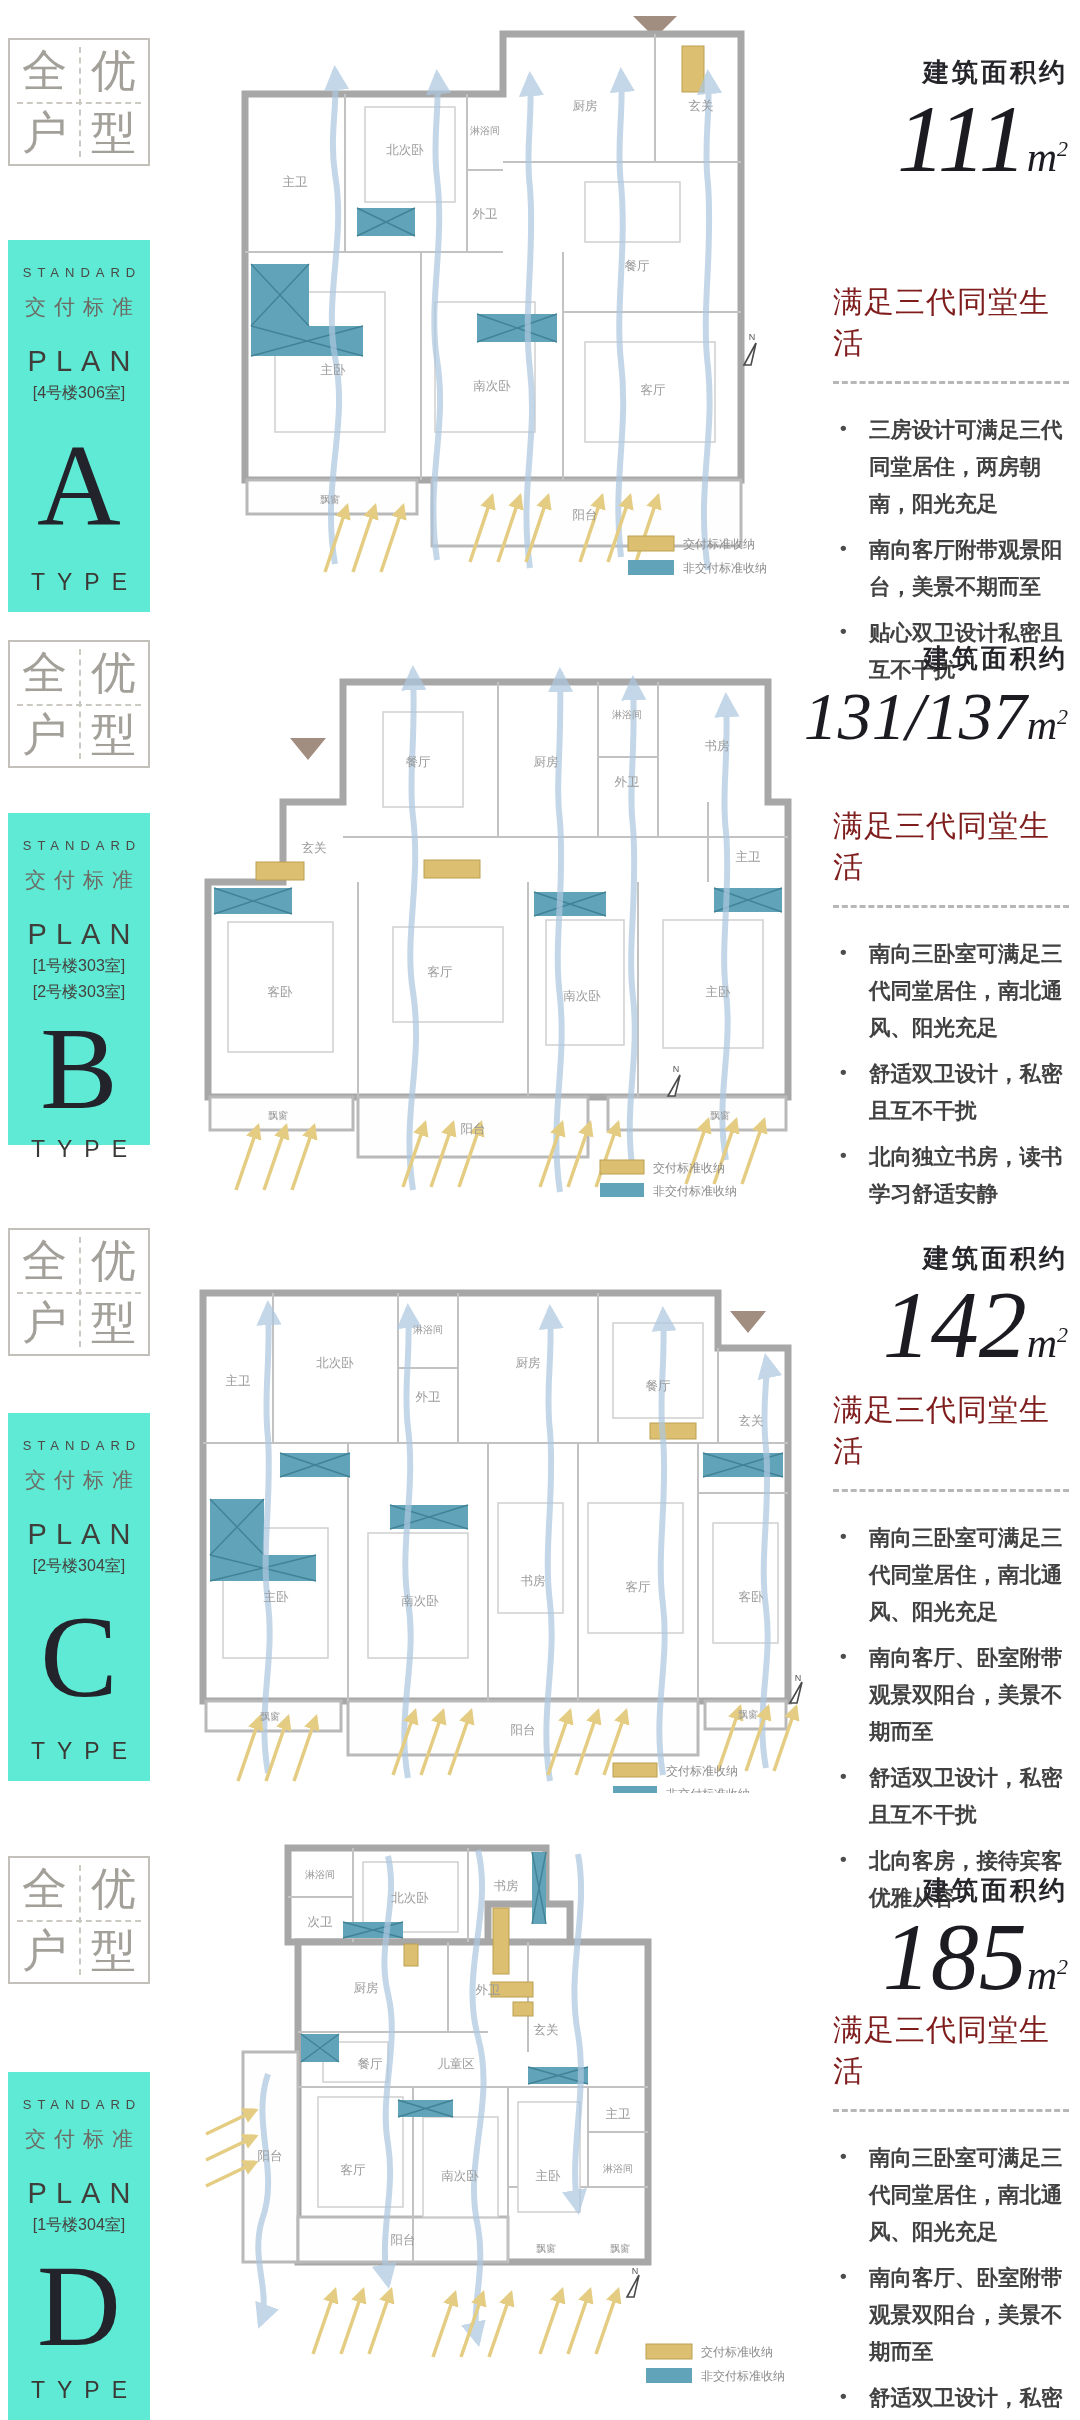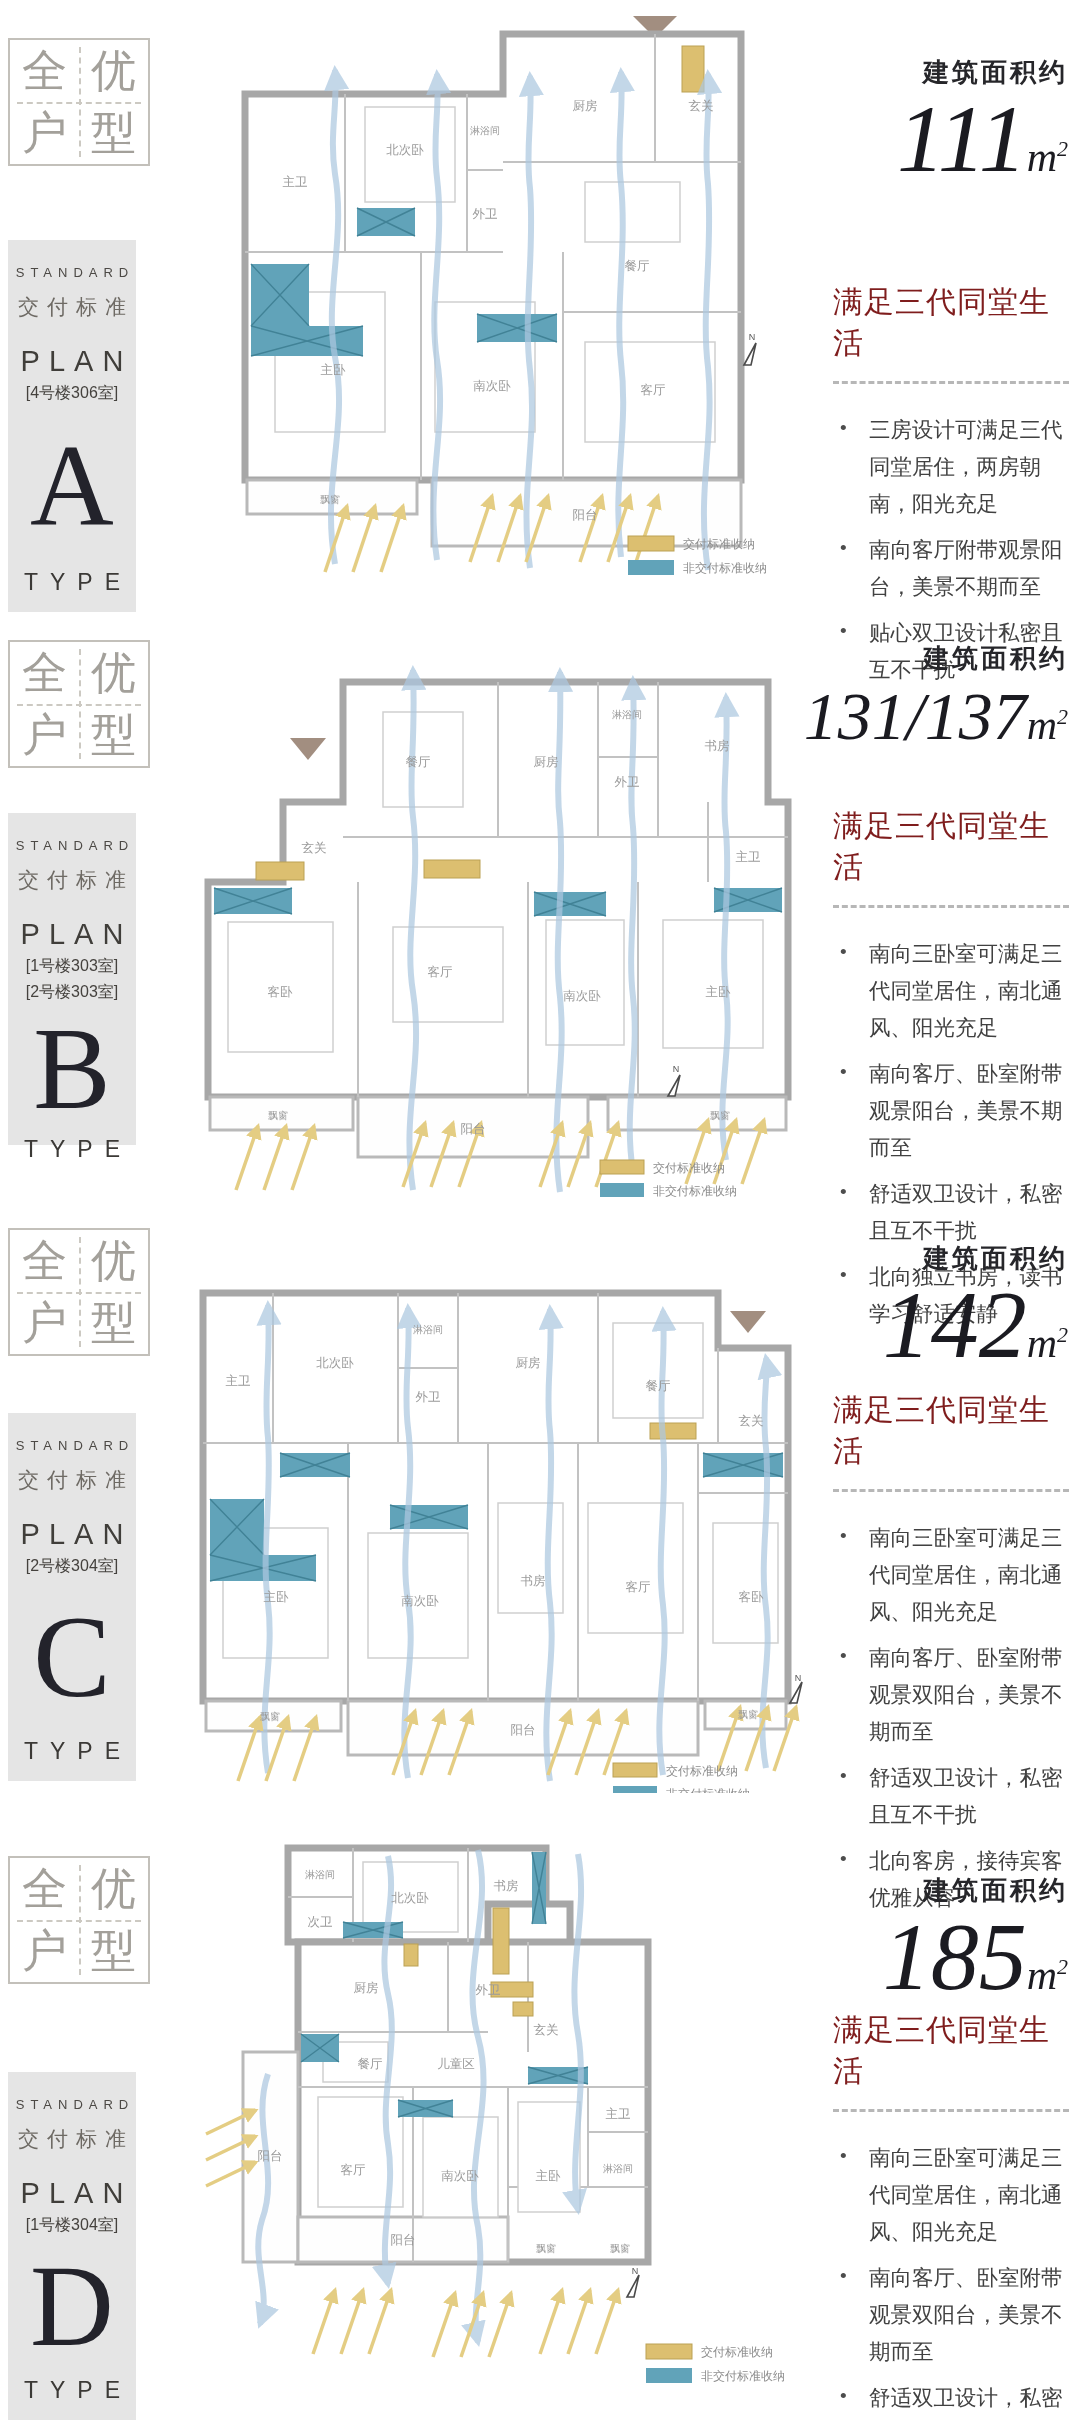--- a/index.html
+++ b/index.html
@@ -6,42 +6,42 @@
   #canvas{position:relative;width:1080px;height:2420px;background:#ffffff;overflow:hidden;
           font-family:"Liberation Sans",sans-serif;}
   
   .badge{position:absolute;left:8px;width:142px;height:128px;background:#fff;
          border:2px solid #c3c0ba;box-sizing:border-box;}
   .badge .grid{display:grid;width:100%;height:100%;grid-template-columns:1fr 1fr;
          grid-template-rows:1fr 1fr;place-items:center;font-size:45px;color:#a3a09a;}
   .badge .vline{position:absolute;left:50%;top:7px;bottom:7px;border-left:2px dashed #ccc9c2;}
   .badge .hline{position:absolute;top:50%;left:7px;right:7px;border-top:2px dashed #ccc9c2;}
   
-  .hdr{position:absolute;left:8px;width:128px;background:#e5e5e5;box-sizing:border-box;
+  .hdr{position:absolute;left:8px;width:142px;background:#5eead4;box-sizing:border-box;
        display:flex;flex-direction:column;align-items:center;padding:25px 0 16px;}
   .hdr .std{font-size:13px;letter-spacing:6px;text-indent:6px;color:#4c4945;}
   .hdr .deliv{font-size:21px;letter-spacing:8px;text-indent:8px;color:#6e6a64;margin-top:13px;}
   .hdr .plan-w{font-size:29px;letter-spacing:9px;text-indent:9px;color:#403e3a;margin-top:24px;}
   .hdr .room{font-size:16px;font-weight:normal;color:#45423e;margin-top:5px;white-space:nowrap;}
   .hdr .letter{font-family:"Liberation Serif",serif;font-size:116px;color:#23232b;flex:1;
        display:flex;align-items:center;}
   .hdr .type{font-size:23px;letter-spacing:12px;text-indent:12px;color:#3b3936;}
   
   .rcol{position:absolute;left:820px;width:248px;}
   .area{text-align:right;margin-top:35px;}
   .area .lbl{font-size:26px;font-weight:bold;color:#26262a;letter-spacing:3px;}
   .area .num{font-family:"Liberation Serif",serif;font-style:italic;color:#1b1b21;
        font-size:96px;line-height:1.02;white-space:nowrap;}
   .area .num.small{font-size:68px;line-height:1.2;}
   .area .unit{font-size:42px;}
   .area sup{font-size:22px;}
   .desc .title{font-size:30px;font-weight:normal;color:#7f1d1d;letter-spacing:1px;}
   .desc .dash{border-top:3px dashed #b7b7b7;width:236px;margin:17px 0 28px 0;}
   .bullets{list-style:none;margin:0;padding:0;}
-  .bullets li{position:relative;padding-left:36px;font-size:21.5px;font-weight:normal;
+  .bullets li{position:relative;padding-left:36px;font-size:21.5px;font-weight:bold;
        color:#414141;line-height:1.72;margin-bottom:9px;}
   .bullets li::before{content:"\2022";position:absolute;left:7px;top:0;color:#4d4d4d;
        font-size:19px;}
   
   .plan{position:absolute;}
   .wall{fill:#ffffff;stroke:#a7a7a7;stroke-width:7;stroke-linejoin:miter;}
   .balc{fill:#fefefe;stroke:#b9b9b9;stroke-width:3;}
   .thin{fill:none;stroke:#c2c2c2;stroke-width:2;}
   .furn{fill:#ffffff;stroke:#cfcfcf;stroke-width:1.5;}
   .teal{fill:#61a3b9;}
@@ -288,21 +288,20 @@
     <div class="rcol">
       <div class="area">
         <div class="lbl">建筑面积约</div>
         <div class="num small"><span>131/137</span><span class="unit"><span>m</span><sup>2</sup></span></div>
       </div>
       <div class="desc">
         <div class="title">满足三代同堂生活</div>
         <div class="dash"></div>
         <ul class="bullets">
           <li>南向三卧室可满足三代同堂居住，南北通风、阳光充足</li>
-          <li>南向客厅、卧室附带观景阳台，美景不期而至</li>
           <li>舒适双卫设计，私密且互不干扰</li>
           <li>北向独立书房，读书学习舒适安静</li>
         </ul>
       </div>
     </div>
   </div>
 
   <div class="sec s2">
     <div class="badge">
       <div class="vline"></div>

